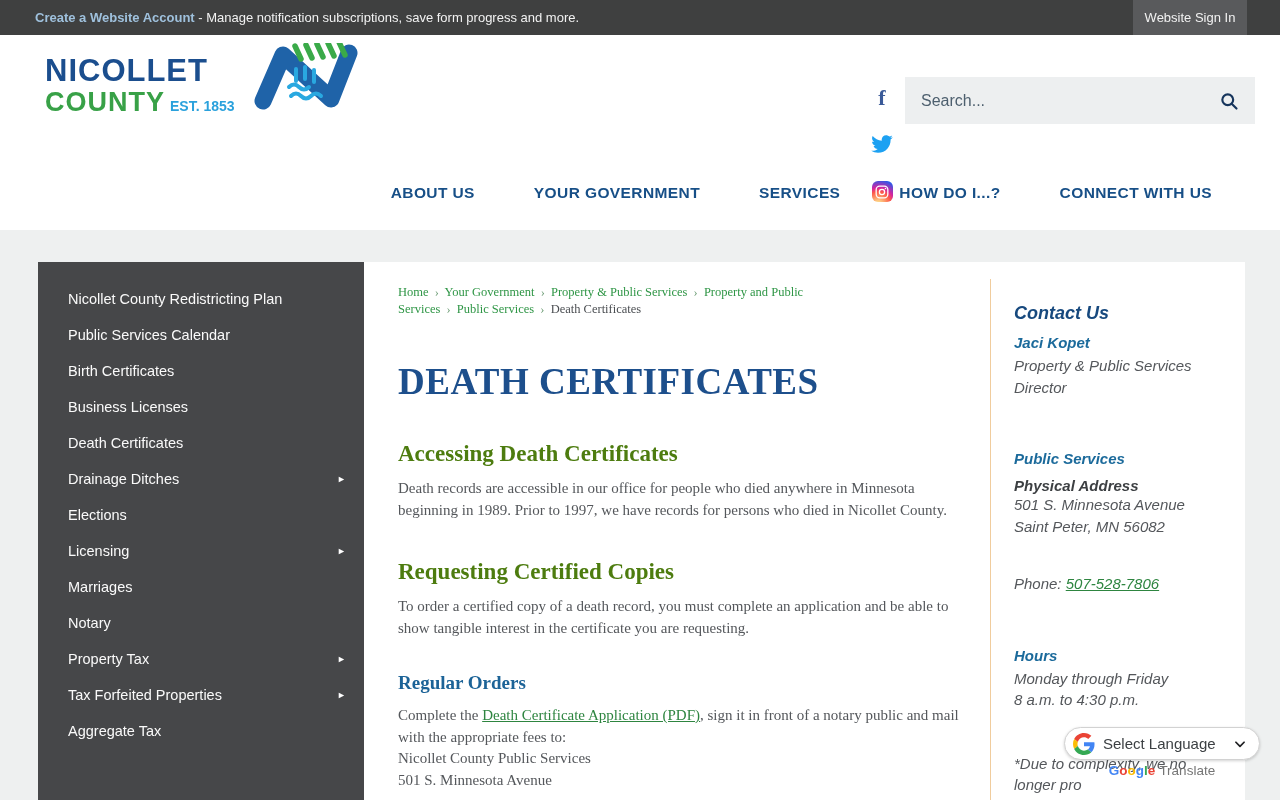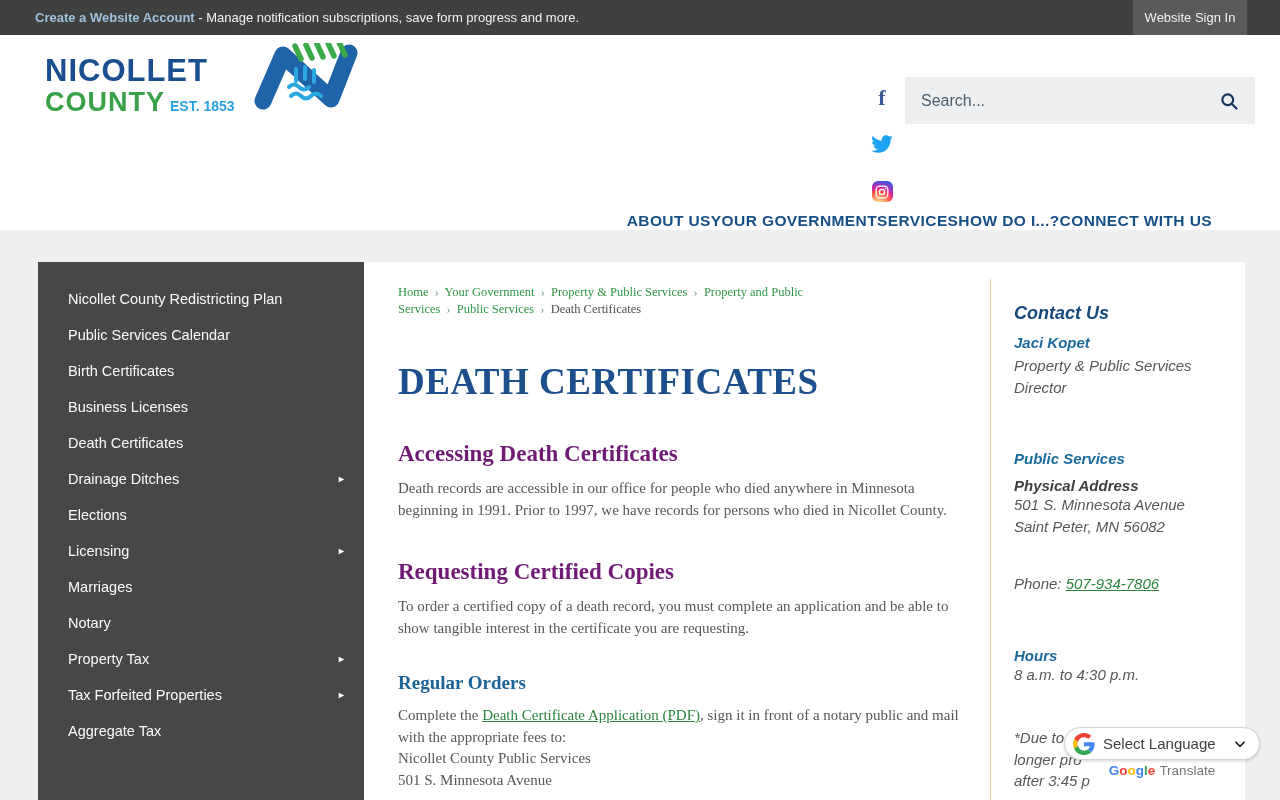--- a/index.html
+++ b/index.html
@@ -53,21 +53,21 @@
   }
   .search-box input {
     flex: 1; border: none; background: transparent; outline: none;
     font-size: 16px; color: #33424f; font-family: "Liberation Sans", sans-serif;
   }
   .search-box input::placeholder { color: #4d5f6e; opacity: 1; }
   .search-btn { cursor: pointer; display: flex; align-items: center; }
 
   .mainnav {
     position: absolute; bottom: 0; right: 68px; height: 46px;
-    display: flex; align-items: flex-end; 
+    display: flex; align-items: flex-start; gap: 59px;
   }
   .mainnav .nav-item {
     color: #174f87; font-weight: bold; font-size: 15.5px; letter-spacing: 0.4px;
     cursor: pointer; white-space: nowrap;
   }
 
   
   .page-body { display: flex; margin-left: 38px; height: 547px; margin-top: 32px; }
 
   .sidenav { width: 326px; background: #464749; padding-top: 19px; flex-shrink: 0; }
@@ -83,21 +83,21 @@
 
   .breadcrumb { font-size: 12.5px; color: #6a6d70; line-height: 17px; width: 440px; }
   .breadcrumb a { color: #2f9646; text-decoration: none; cursor: pointer; }
   .breadcrumb .sep { color: #6f9e77; margin: 0 3px; }
   .breadcrumb .current { color: #4b4e52; }
 
   .page-title {
     color: #1d4f8c; font-size: 37px; font-weight: bold; letter-spacing: 0.5px;
     margin-top: 42px;
   }
-  .h2 { color: #701a75; font-size: 23px; font-weight: bold; margin-top: 38px; }
+  .h2 { color: #4d7c0f; font-size: 23px; font-weight: bold; margin-top: 38px; }
   .para { color: #54575b; font-size: 15px; line-height: 22px; margin-top: 10px; }
   .h3 { color: #1c6397; font-size: 19px; font-weight: bold; margin-top: 33px; }
   .green-link { color: #2e8540; text-decoration: underline; cursor: pointer; }
   .addr-line { color: #54575b; font-size: 15px; line-height: 21.5px; }
 
   .right-col {
     flex: 1; border-left: 1px solid #f0cc9d; margin-top: 17px;
     padding: 24px 10px 0 23px;
     font-style: italic;
   }
@@ -268,21 +268,21 @@
         <a>Property and Public Services</a>
         <span class="sep">›</span>
         <a>Public Services</a>
         <span class="sep">›</span>
         <span class="current">Death Certificates</span>
       </div>
 
       <h1 class="page-title">DEATH CERTIFICATES</h1>
 
       <h2 class="h2">Accessing Death Certificates</h2>
-      <p class="para">Death records are accessible in our office for people who died anywhere in Minnesota beginning in 1991. Prior to 1997, we have records for persons who died in Nicollet County.</p>
+      <p class="para">Death records are accessible in our office for people who died anywhere in Minnesota beginning in 1989. Prior to 1997, we have records for persons who died in Nicollet County.</p>
 
       <h2 class="h2">Requesting Certified Copies</h2>
       <p class="para">To order a certified copy of a death record, you must complete an application and be able to show tangible interest in the certificate you are requesting.</p>
 
       <h3 class="h3">Regular Orders</h3>
       <p class="para"><span>Complete the </span><span class="green-link">Death Certificate Application (PDF)</span><span>, sign it in front of a notary public and mail with the appropriate fees to:</span></p>
       <div class="addr-line">Nicollet County Public Services</div>
       <div class="addr-line">501 S. Minnesota Avenue</div>
 
     </div>
@@ -291,23 +291,24 @@
       <div class="contact-title">Contact Us</div>
       <div class="blue-sub mt10">Jaci Kopet</div>
       <div class="gray-line mt4">Property &amp; Public Services</div>
       <div class="gray-line">Director</div>
 
       <div class="blue-sub mt52">Public Services</div>
       <div class="bold-dark mt10">Physical Address</div>
       <div class="gray-line">501 S. Minnesota Avenue</div>
       <div class="gray-line">Saint Peter, MN 56082</div>
 
-      <div class="gray-line mt36"><span>Phone: </span><a class="green-link">507-934-7806</a></div>
+      <div class="gray-line mt36"><span>Phone: </span><a class="green-link">507-528-7806</a></div>
 
       <div class="blue-sub mt52">Hours</div>
+      <div class="gray-line mt4">Monday through Friday</div>
       <div class="gray-line">8 a.m. to 4:30 p.m.</div>
 
       <div class="gray-line mt42">*Due to complexity, we no</div>
       <div class="gray-line">longer pro</div>
       <div class="gray-line">after 3:45 p</div>
     </div>
   </div>
 </div>
 
 <div class="gt-widget">

